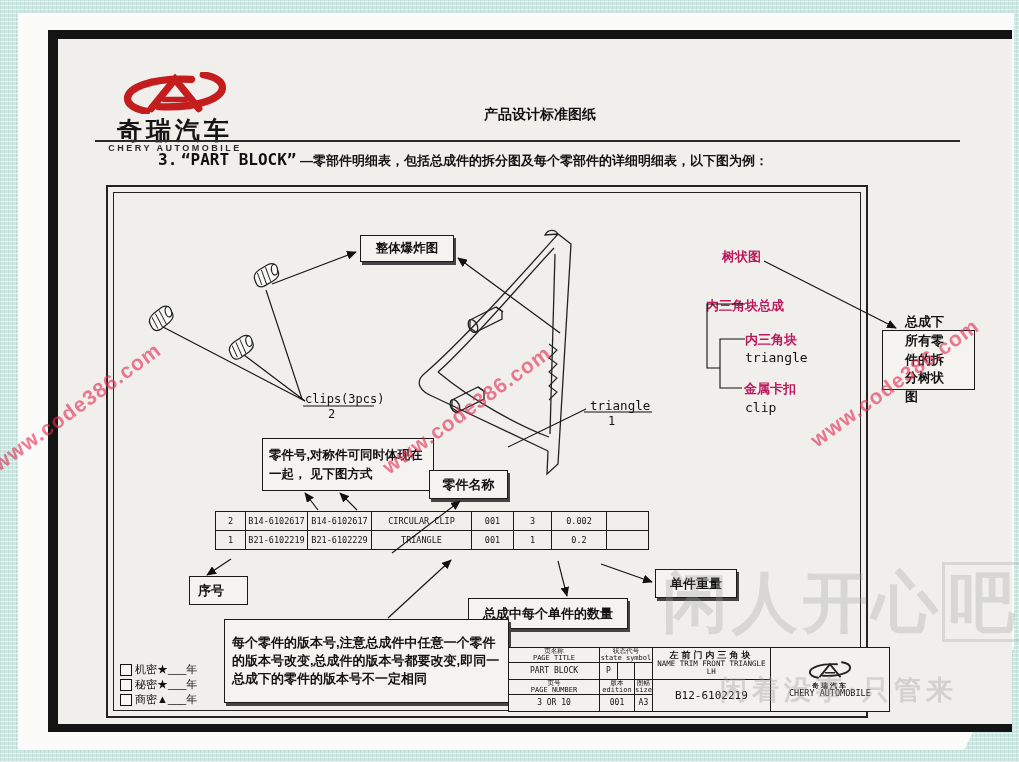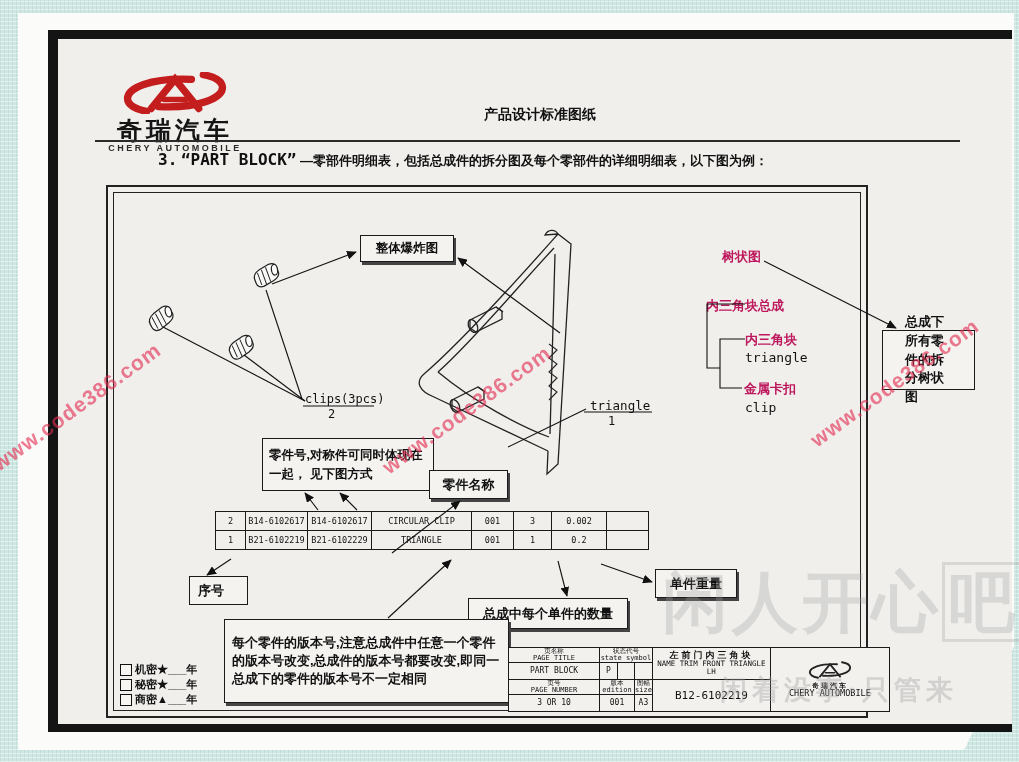--- a/index.html
+++ b/index.html
@@ -46,21 +46,21 @@
   
   table.tblock{border-collapse:collapse;table-layout:fixed;background:#f2f1ee;}
   table.tblock td{border:1.4px solid #1a1a1a;color:#111;text-align:center;padding:0;overflow:hidden;
     font-family:"DejaVu Sans Mono",monospace;font-size:8px;line-height:1.05;}
   .tiny-cn{font-size:6.5px;display:block;font-family:"Liberation Sans",sans-serif;}
   .tiny-en{font-size:7px;display:block;}
   
   .treelabel{font-size:13px;font-weight:700;color:#be185d;white-space:nowrap;}
   .treelabel-en{font-family:"DejaVu Sans Mono",monospace;font-weight:400;font-size:13px;color:#111;white-space:nowrap;}
   
-  .sec-row{display:flex;align-items:center;height:15px;font-size:11px;font-weight:700;color:#111;white-space:nowrap;}
+  .sec-row{display:flex;align-items:center;height:15px;font-size:11px;font-weight:400;color:#111;white-space:nowrap;}
   .cbx{display:inline-block;width:10px;height:10px;border:1.3px solid #111;margin-right:3px;background:#f7f6f3;}
   
   .wm-red{color:rgba(228,44,80,.62);font-size:21px;font-weight:700;letter-spacing:1px;
     transform:rotate(-36deg);transform-origin:left bottom;white-space:nowrap;pointer-events:none;}
   .wm-gray{color:rgba(160,160,160,.30);font-weight:800;pointer-events:none;white-space:nowrap;}
   svg.overlay{left:0;top:0;pointer-events:none;}
 </style>
 </head>
 <body>
 

